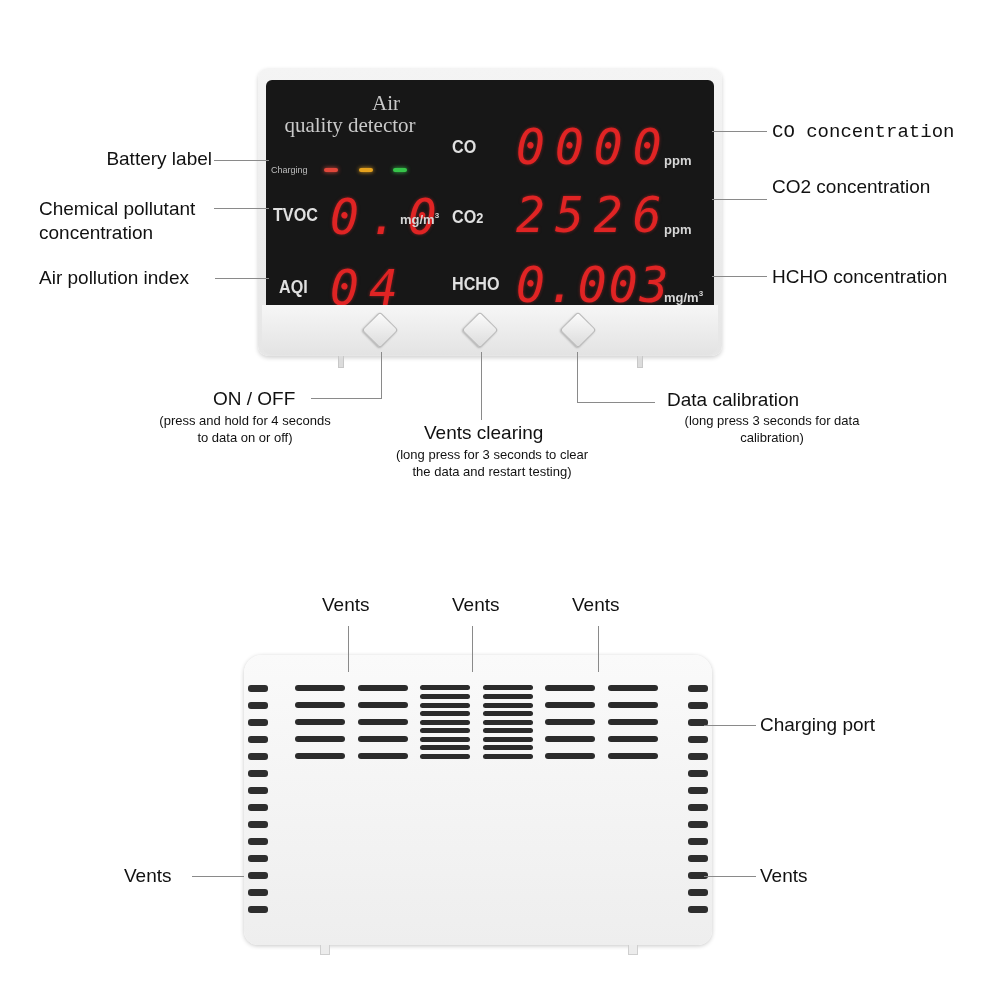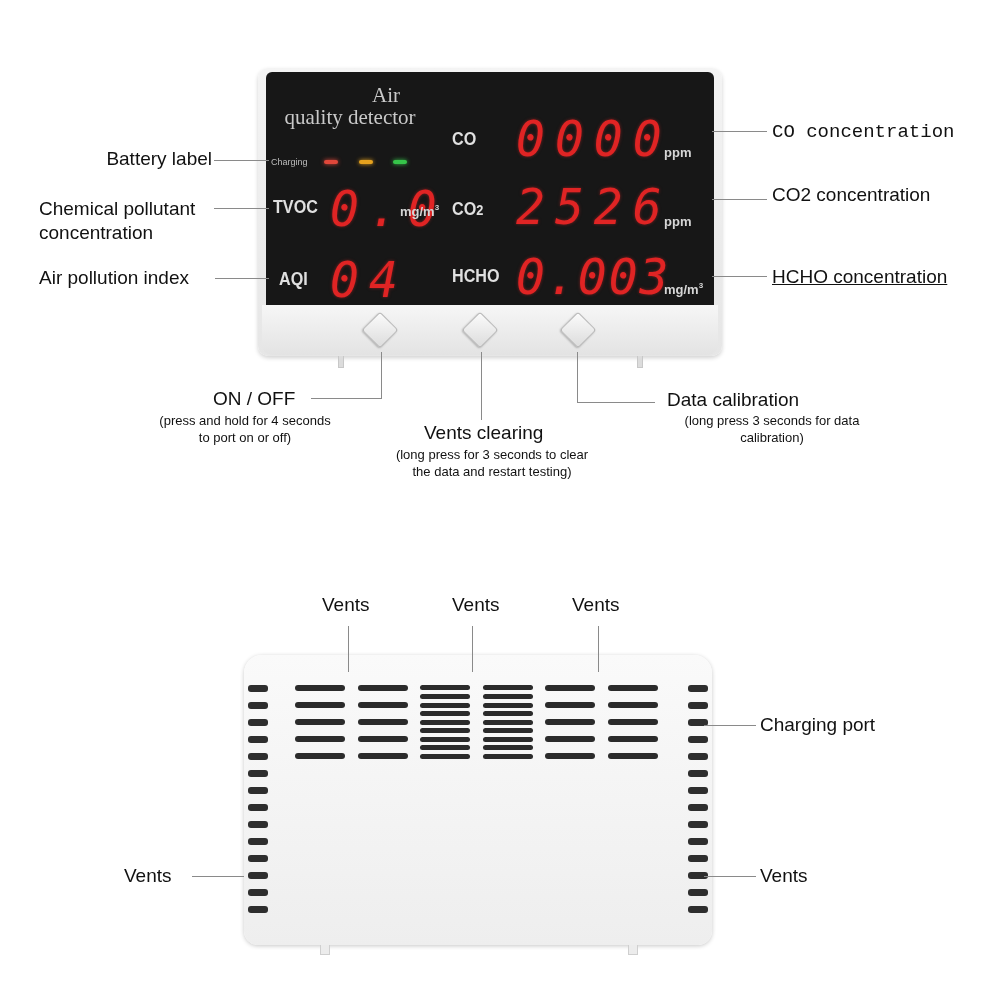--- a/index.html
+++ b/index.html
@@ -7,21 +7,21 @@
     body { position: relative; font-family: "Liberation Sans", sans-serif; color: #111; }
 
     
     .front-shell {
       position: absolute; left: 258px; top: 68px; width: 464px; height: 288px;
       background: linear-gradient(#f4f4f4, #e6e6e6);
       border-radius: 10px;
       box-shadow: 0 2px 4px rgba(0,0,0,0.18);
     }
     .screen {
-      position: absolute; left: 266px; top: 72px; width: 448px; height: 233px;
+      position: absolute; left: 266px; top: 80px; width: 448px; height: 233px;
       background: #171717;
       border-radius: 6px 6px 0 0;
       overflow: hidden;
     }
     .screen-title {
       position: absolute; font-family: "Liberation Serif", serif; color: #c9c9c9;
       font-size: 21px; line-height: 22px; text-align: center;
     }
     .screen-label {
       position: absolute; font-family: "Liberation Sans", sans-serif; color: #e0e0e0;
@@ -136,30 +136,30 @@
 <div class="callout" style="left:39px; top:222px;">concentration</div>
 <div class="hline" style="left:214px; top:208px; width:55px;"></div>
 
 <div class="callout" style="left:39px; top:267px;">Air pollution index</div>
 <div class="hline" style="left:215px; top:278px; width:54px;"></div>
 
 <div class="hline" style="left:712px; top:131px; width:55px;"></div>
 <div class="callout" style="left:772px; top:121px;font-family:Liberation Mono, monospace;">CO concentration</div>
 
 <div class="hline" style="left:712px; top:199px; width:55px;"></div>
-<div class="callout" style="left:772px; top:184px;">CO2 concentration</div>
+<div class="callout" style="left:772px; top:176px;">CO2 concentration</div>
 
 <div class="hline" style="left:712px; top:276px; width:55px;"></div>
-<div class="callout" style="left:772px; top:266px;text-decoration:underline;">HCHO concentration</div>
+<div class="callout" style="left:772px; top:266px;">HCHO concentration</div>
 
 <div class="vline" style="left:381px; top:352px; height:47px;"></div>
 <div class="hline" style="left:311px; top:398px; width:71px;"></div>
 <div class="callout" style="left:213px; top:388px;">ON / OFF</div>
 <div class="callout-sub" style="left:130px; top:412px; width:230px;">(press and hold for 4 seconds</div>
-<div class="callout-sub" style="left:130px; top:429px; width:230px;">to port on or off)</div>
+<div class="callout-sub" style="left:130px; top:429px; width:230px;">to data on or off)</div>
 
 <div class="vline" style="left:481px; top:352px; height:68px;"></div>
 <div class="callout" style="left:424px; top:422px;">Vents clearing</div>
 <div class="callout-sub" style="left:367px; top:446px; width:250px;">(long press for 3 seconds to clear</div>
 <div class="callout-sub" style="left:367px; top:463px; width:250px;">the data and restart testing)</div>
 
 <div class="vline" style="left:577px; top:352px; height:51px;"></div>
 <div class="hline" style="left:577px; top:402px; width:78px;"></div>
 <div class="callout" style="left:667px; top:389px;">Data calibration</div>
 <div class="callout-sub" style="left:657px; top:412px; width:230px;">(long press 3 seconds for data</div>

